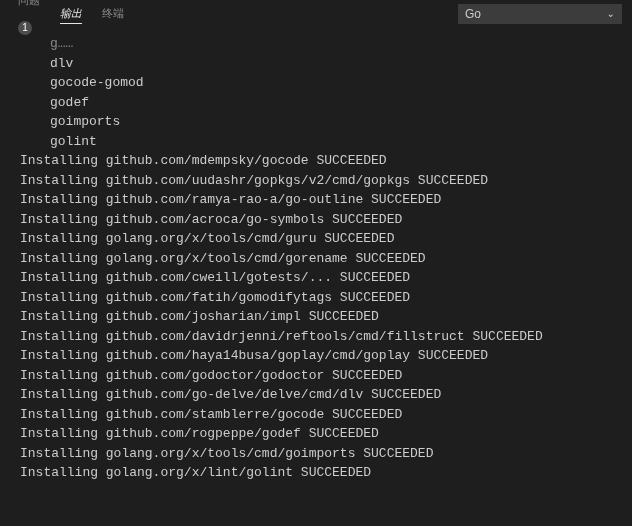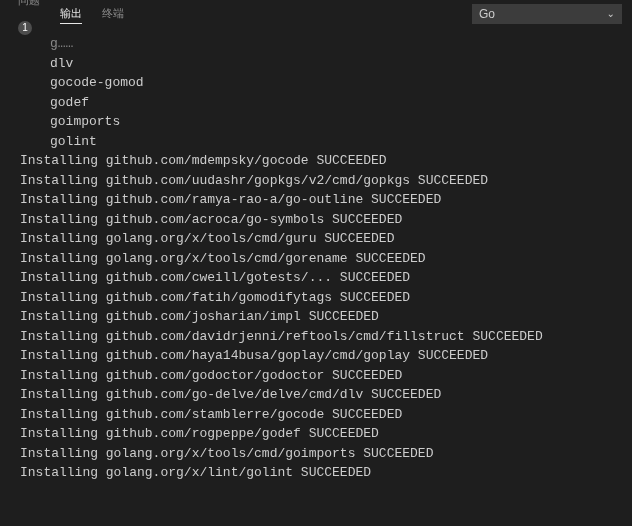--- a/index.html
+++ b/index.html
@@ -27,20 +27,21 @@
     font-size: 11px;
     display: flex;
     align-items: flex-start;
     gap: 13px;
     flex-direction: column;
   }
   .tab.active {
     color: #e7e7e7;
     text-decoration: underline;
     text-underline-offset: 6px;
+    font-style: italic;
   }
   .badge {
     background: #4d4d4d;
     color: #fff;
     border-radius: 8px;
     font-size: 10px;
     min-width: 14px;
     height: 14px;
     display: inline-flex;
     align-items: center;
@@ -53,21 +54,21 @@
     align-items: center;
     gap: 6px;
     padding-right: 10px;
   }
   .select {
     background: #3c3c3c;
     color: #cccccc;
     border: 1px solid #3c3c3c;
     font-size: 12px;
     height: 20px;
-    width: 150px;
+    width: 164px;
     padding: 0 6px;
     display: flex;
     align-items: center;
     justify-content: space-between;
     cursor: pointer;
   }
   .chev { font-size: 10px; color: #cccccc; }
   .output {
     font-family: Consolas, "Courier New", monospace;
     font-size: 13px;

